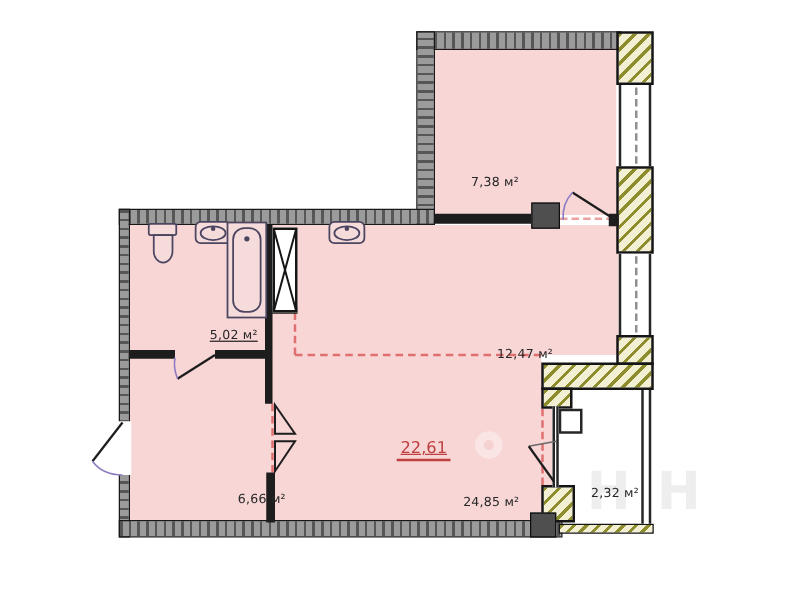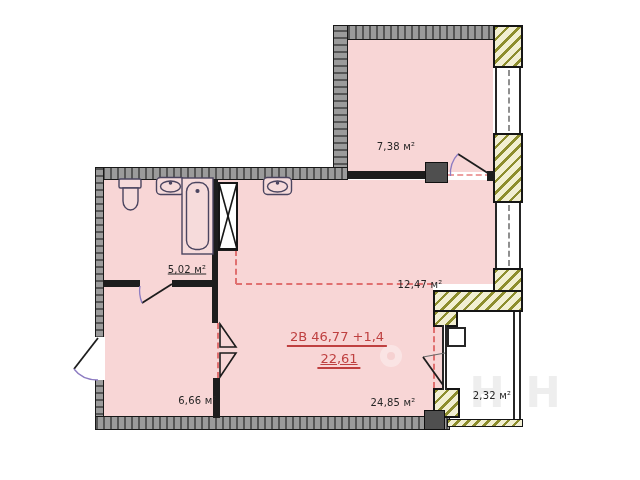--- a/index.html
+++ b/index.html
@@ -156,20 +156,19 @@
 
     <g opacity="0.35">
       <circle cx="391" cy="356" r="11" fill="#ffffff"></circle>
       <circle cx="391" cy="356" r="4" fill="#f3c9c9"></circle>
     </g>
   </svg>
 
   <div class="lbl" style="left:187px;top:269px;text-decoration:underline;">5,02 м²</div>
   <div class="lbl" style="left:396px;top:146px;">7,38 м²</div>
   <div class="lbl" style="left:400px;top:284px;margin-left:20px;">12,47 м²</div>
-  <div class="lbl" style="left:188px;top:400px;padding-left:19px;">6,66 м²</div>
+  <div class="lbl" style="left:200px;top:400px;padding-left:19px;">6,66 м²</div>
   <div class="lbl" style="left:393px;top:402px;">24,85 м²</div>
   <div class="lbl" style="left:492px;top:395px;">2,32 м²</div>
 
-  <div class="red" style="left:337px;top:329px;">2В  46,77 +1,4</div>
   <div class="red" style="left:339px;top:351px;text-decoration:underline;">22,61</div>
 
 </div>
 
 </body></html>

